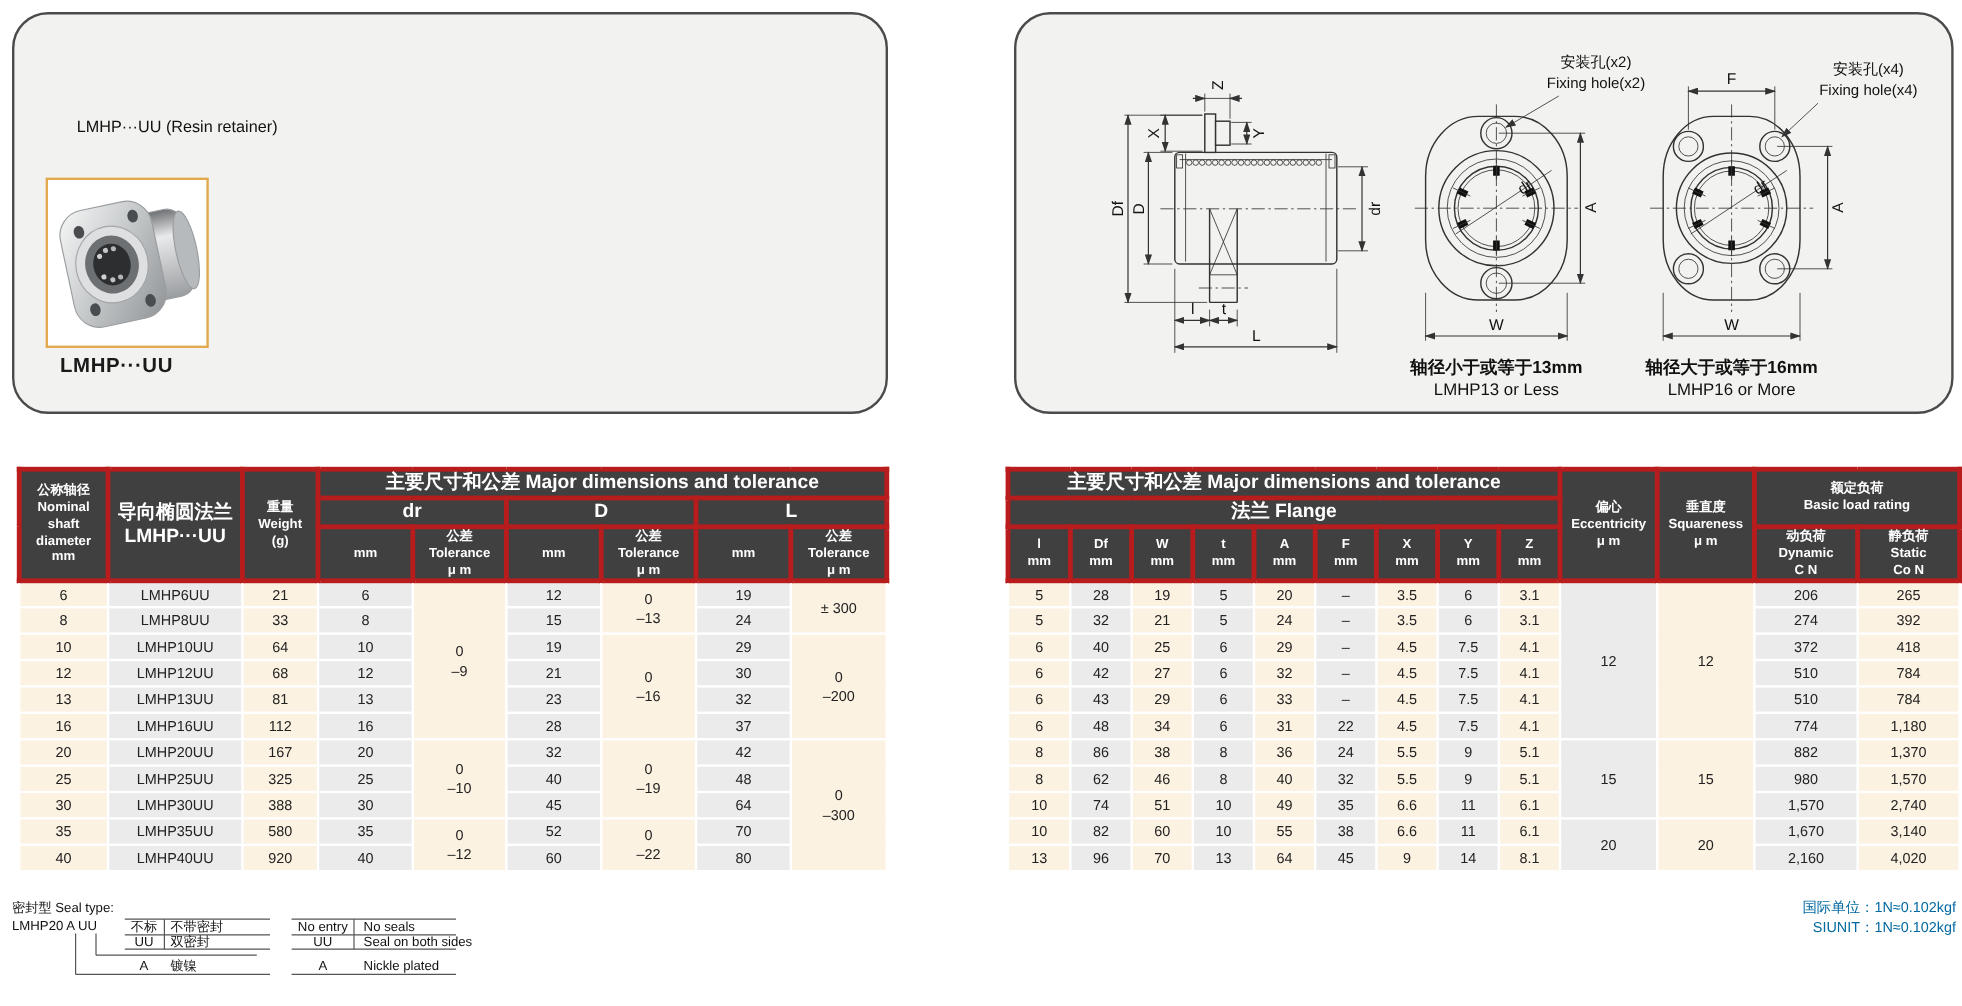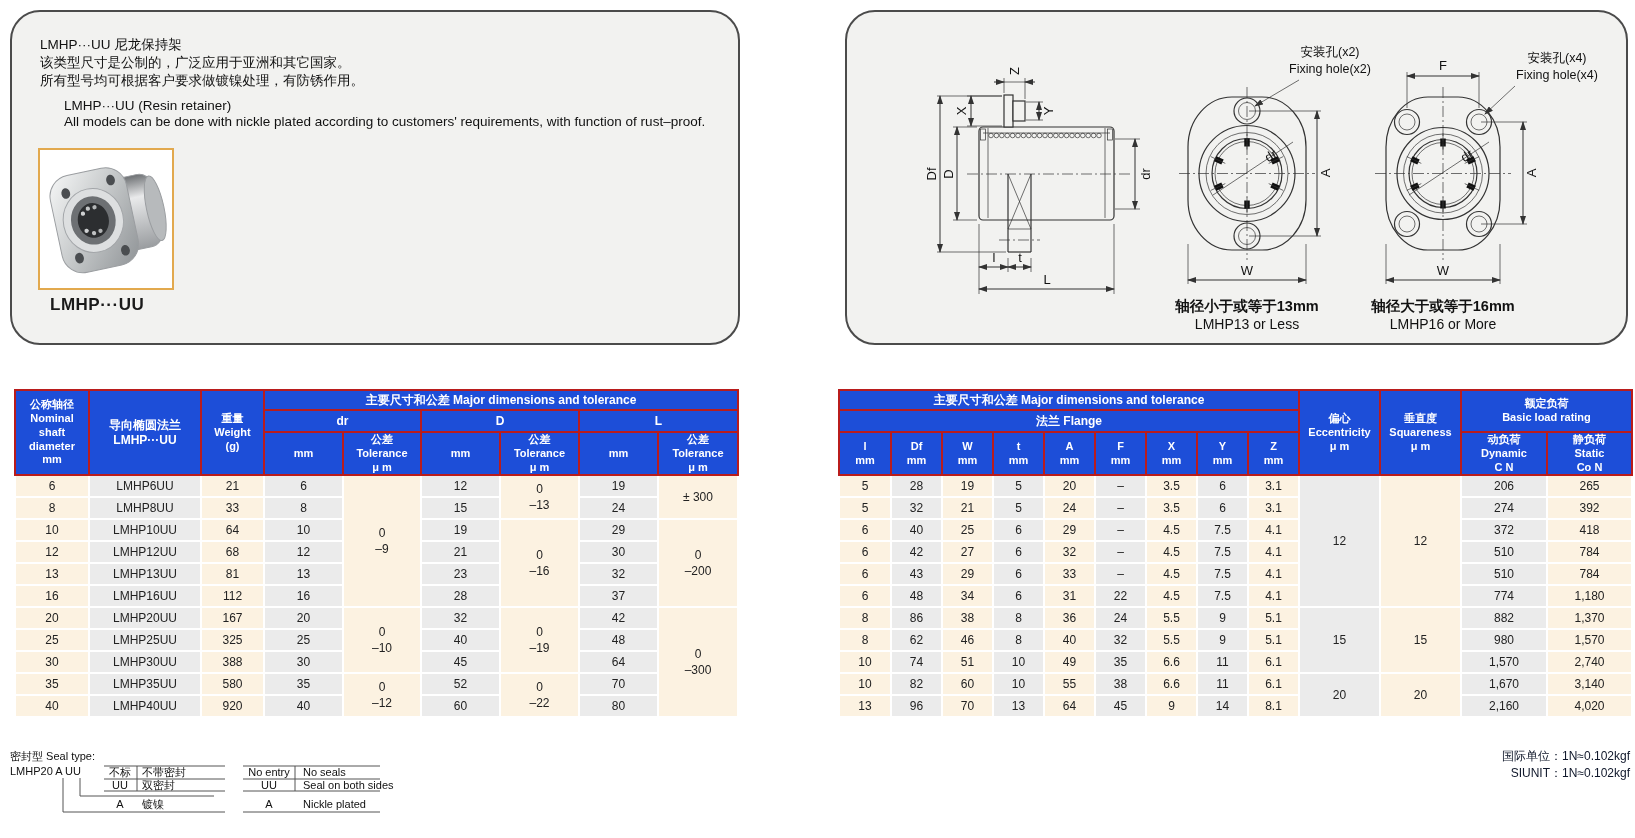--- a/index.html
+++ b/index.html
@@ -14,67 +14,61 @@
   .txt{position:absolute;font-size:13.5px;color:#111;}
   .cnblock div{line-height:18px;}
   .enblock div{line-height:15.5px;margin-left:24px;}
   #product-photo-frame{position:absolute;left:26px;top:136px;width:136px;height:142px;background:#fff;border:2px solid #E2A94E;box-sizing:border-box;}
   #product-caption{position:absolute;left:38px;top:283px;font-size:17px;font-weight:bold;letter-spacing:.5px;}
   #diagram-svg{position:absolute;left:0;top:0;}
 
   
   .dimtable{border-collapse:collapse;table-layout:fixed;}
   .dimtable th{
-    background:#1d4ed8;color:#fff;font-weight:bold;border:2px solid #b91c1c;
+    background:#404040;color:#fff;font-weight:bold;border:4px solid #b91c1c;
     white-space:pre-line;font-size:11px;line-height:1.25;padding:0;text-align:center;vertical-align:middle;
   }
-  .dimtable th.big{font-size:12px;margin-left:19px;}
+  .dimtable th.big{font-size:16px;margin-left:19px;}
   .dimtable td{
     border:2px solid #fff;font-size:12px;text-align:center;vertical-align:middle;
     white-space:pre-line;line-height:1.35;padding:0;color:#222;
   }
   .dimtable tr{height:22px;}
   .dimtable tr.h1{height:20px;}
   .dimtable tr.h2{height:22px;}
   .dimtable tr.h3{height:43px;}
   td.cream{background:#FCF2E1;}
   td.gray{background:#EBEBEB;}
   #left-table-wrap{position:absolute;left:14px;top:389px;}
   #right-table-wrap{position:absolute;left:838px;top:389px;}
 
   #seal-legend{position:absolute;left:10px;top:748px;}
-  #footer-notes{position:absolute;right:5px;top:748px;text-align:right;font-size:12px;line-height:17px;color:#0f172a;}
+  #footer-notes{position:absolute;right:5px;top:748px;text-align:right;font-size:12px;line-height:17px;color:#0369a1;}
 
   
   .ol{stroke:#333;stroke-width:1.2;fill:none;}
   .olf{stroke:#333;stroke-width:1.2;fill:#F2F2F0;}
   .thin{stroke:#333;stroke-width:.7;fill:none;}
   .dim{stroke:#333;stroke-width:1;fill:none;}
   .ext{stroke:#333;stroke-width:.7;fill:none;}
   .cl{stroke:#333;stroke-width:.7;fill:none;stroke-dasharray:11 3 2 3;}
   .groove{stroke:#111;stroke-width:5.5;fill:none;}
   .dlabc{font-size:13px;fill:#111;text-anchor:middle;}
   .cap-cn{font-size:14.5px;fill:#111;text-anchor:middle;font-weight:bold;}
   .cap-en{font-size:14px;fill:#111;text-anchor:middle;}
   .ann{font-size:12.5px;fill:#111;text-anchor:middle;}
   .leg{font-size:11px;fill:#111;}
   .legline{stroke:#555;stroke-width:1;fill:none;}
 </style>
 </head>
 <body>
 
 <div id="intro-panel" class="panel">
-  <div class="txt cnblock" style="left:28px;top:24px;">
-    <div>LMHP···UU 尼龙保持架</div>
-    <div>该类型尺寸是公制的，广泛应用于亚洲和其它国家。</div>
-    <div>所有型号均可根据客户要求做镀镍处理，有防锈作用。</div>
-  </div>
   <div class="txt enblock" style="left:28px;top:86px;">
     <div>LMHP···UU (Resin retainer)</div>
-    <div>All models can be done with nickle plated according to customers' requirements, with function of rust–proof.</div>
   </div>
   <div id="product-photo-frame">
     <svg width="132" height="138" viewBox="0 0 136 142">
       <defs>
         <linearGradient id="gm" x1="0" y1="0" x2="1" y2="1">
           <stop offset="0" stop-color="#f7f8f8"></stop>
             <stop offset=".45" stop-color="#c9cccd"></stop>
             <stop offset="1" stop-color="#8f9396"></stop>
         </linearGradient>
         <linearGradient id="gm2" x1="0" y1="0" x2="0" y2="1">

